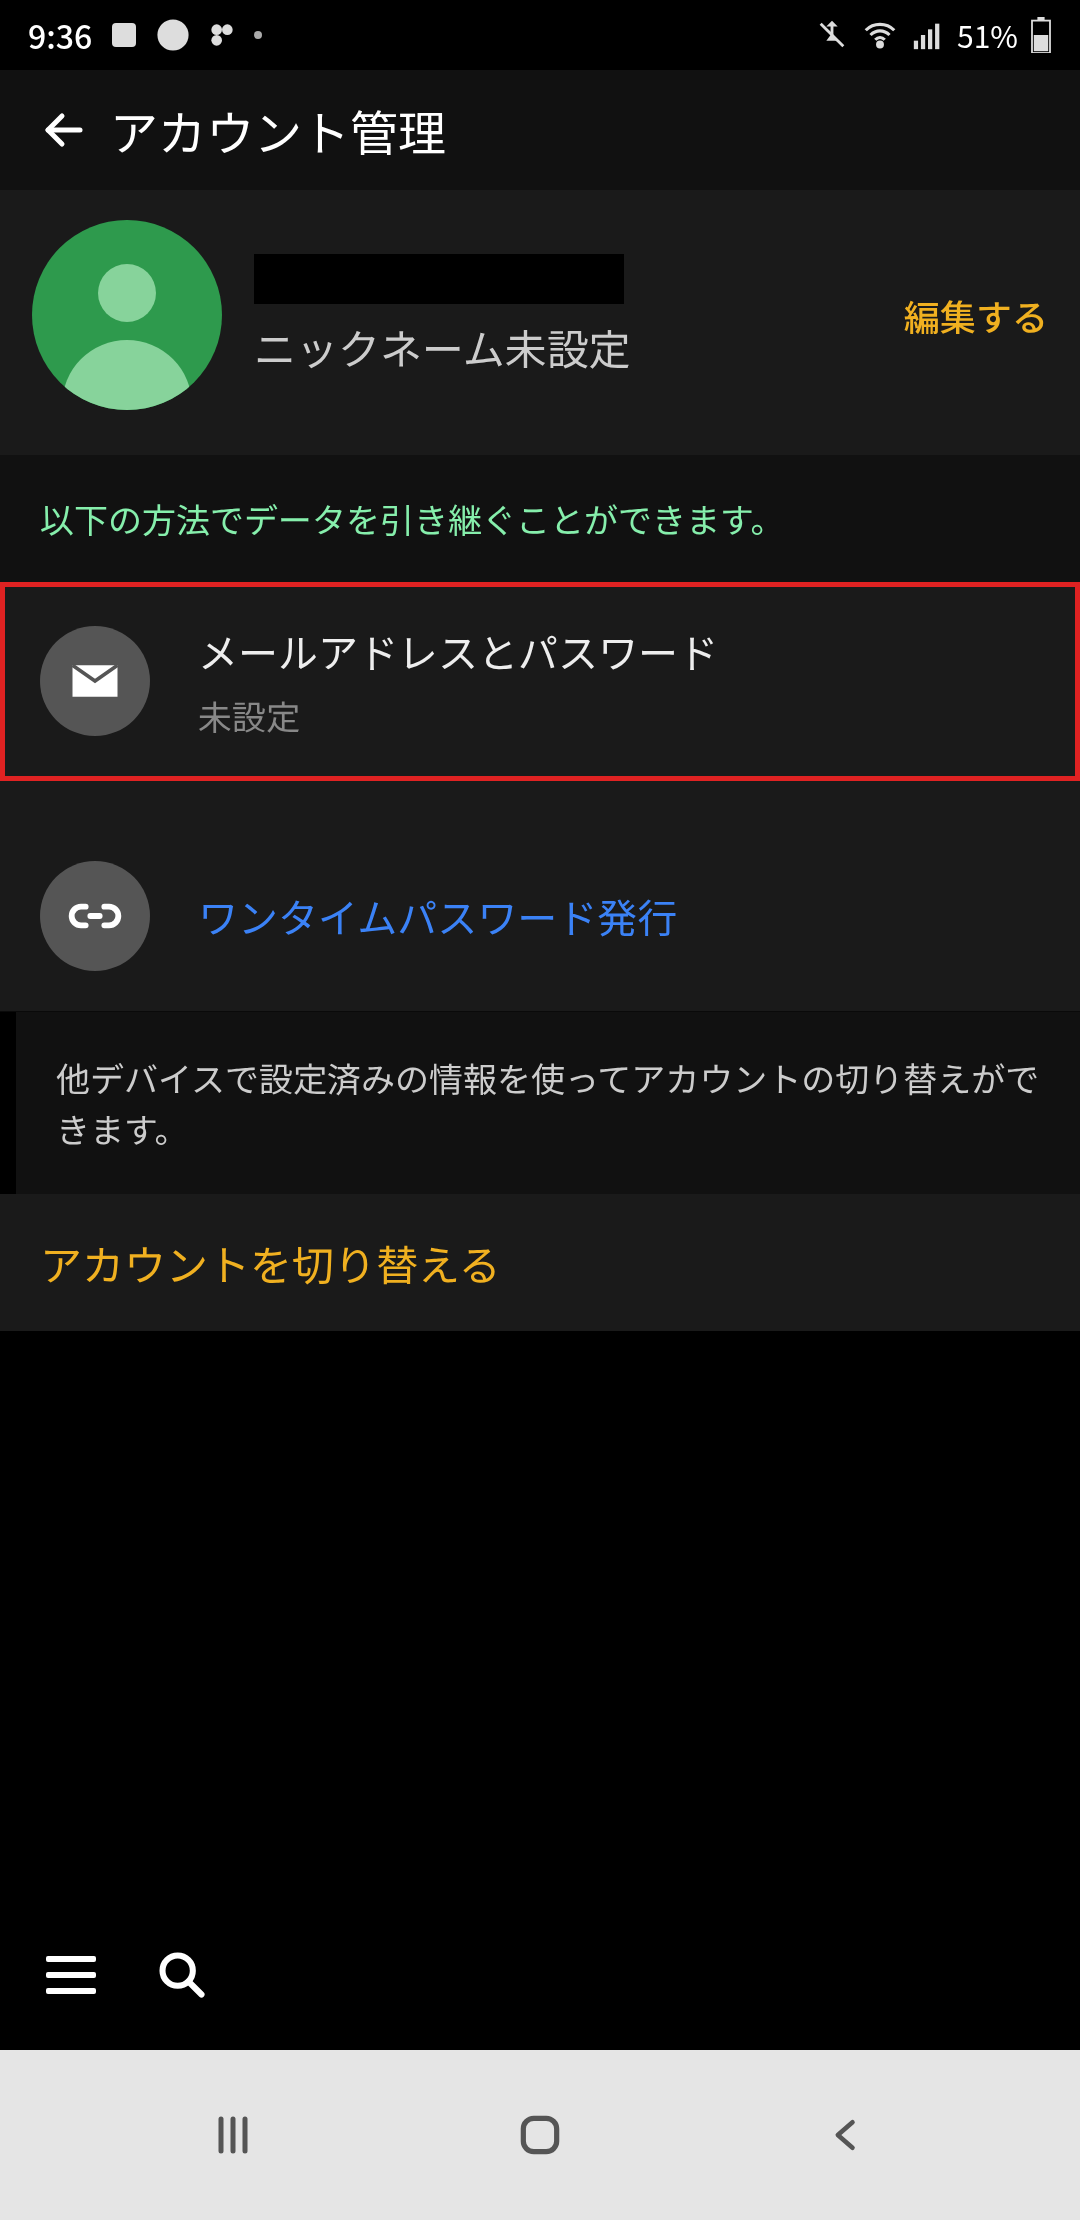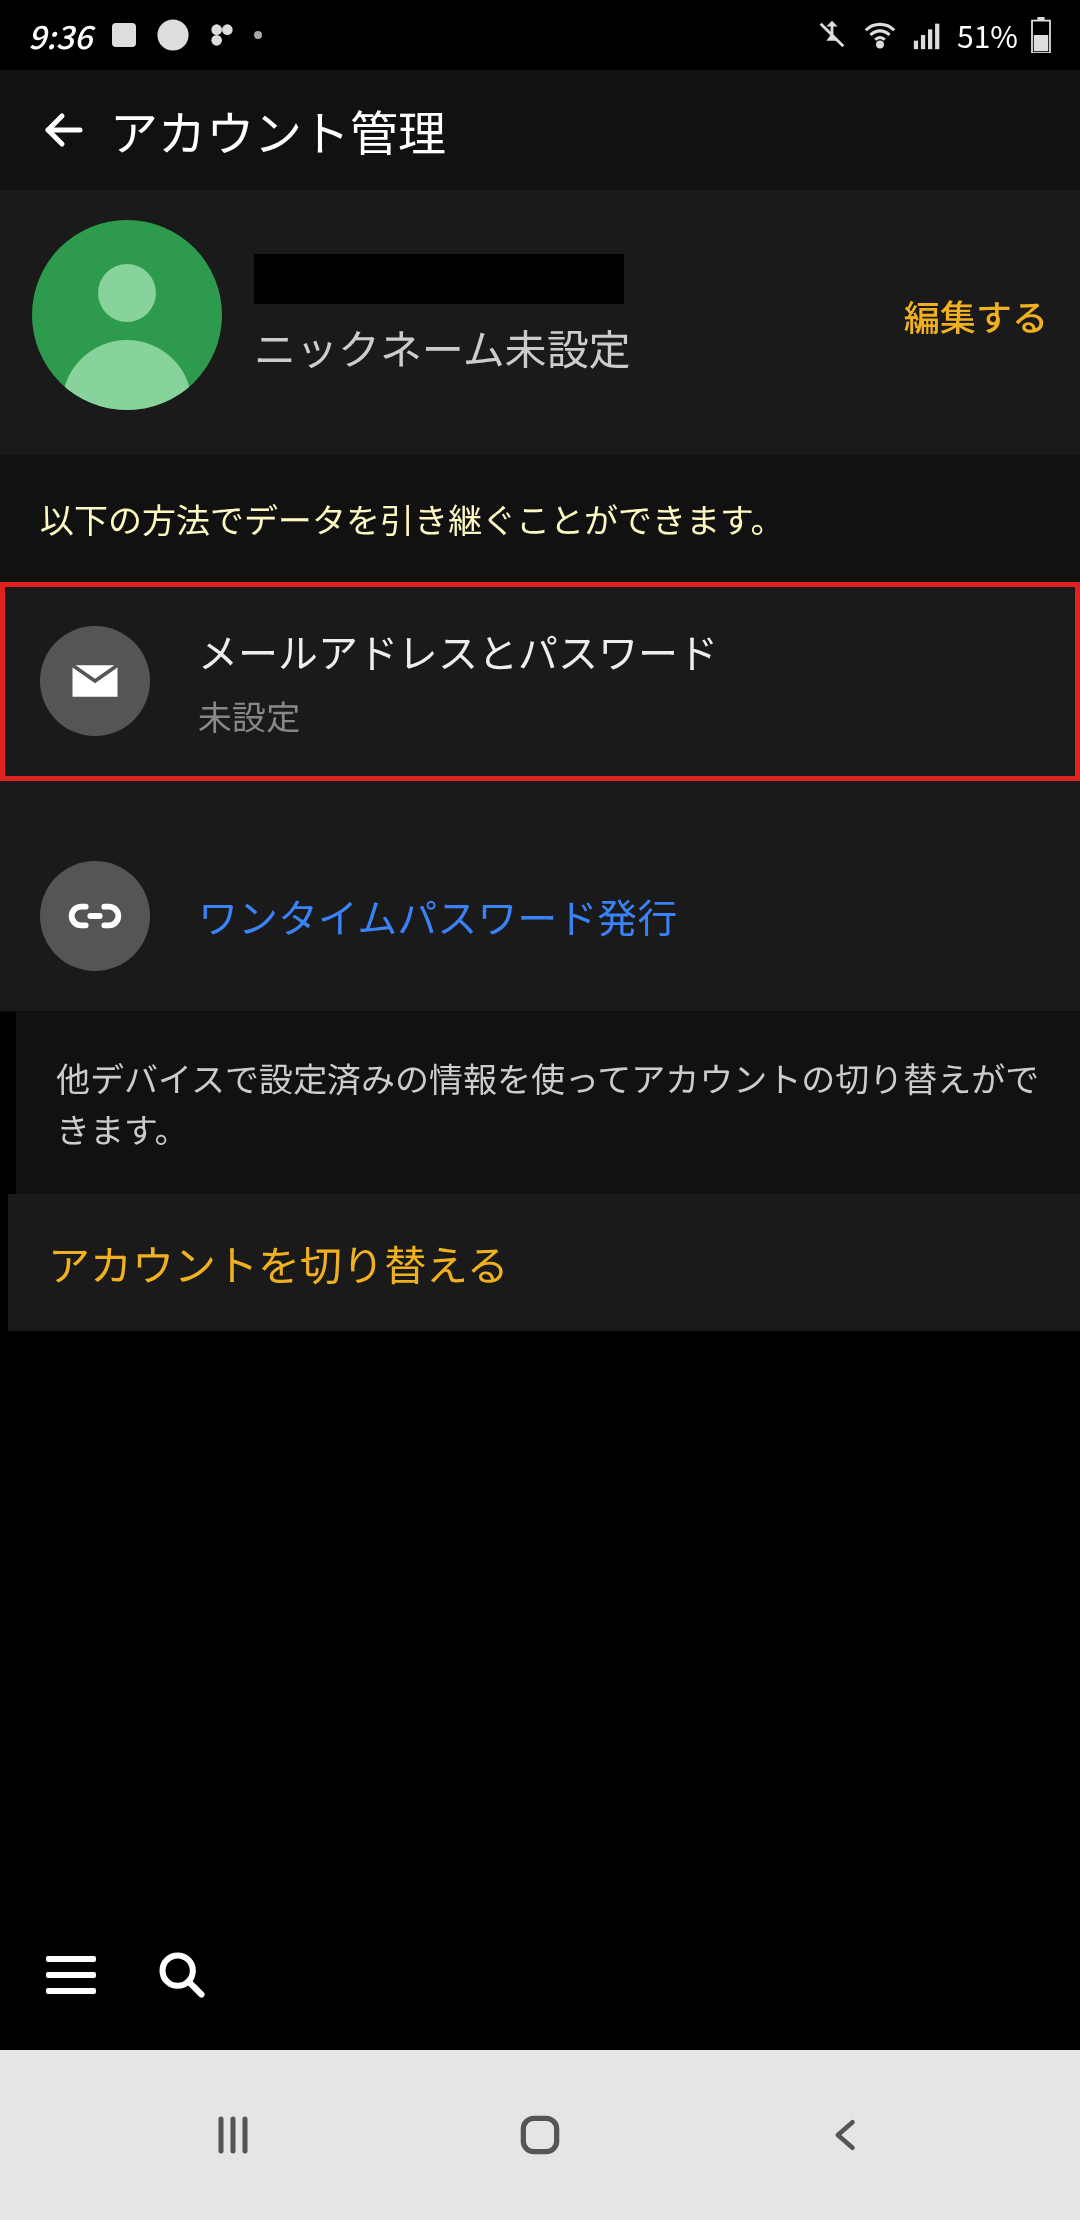--- a/index.html
+++ b/index.html
@@ -18,21 +18,21 @@
     height: 70px;
     display: flex;
     align-items: center;
     justify-content: space-between;
     padding: 0 28px;
     font-size: 32px;
     color: #fff;
   }
   .status-left { display: flex; align-items: center; gap: 16px; }
   .status-right { display: flex; align-items: center; gap: 12px; font-size: 30px; }
-  .status-time { font-weight: 500; font-style: italic; }
+  .status-time { font-weight: 500; }
   .status-dot { width: 8px; height: 8px; border-radius: 50%; background: #aaa; }
 
   
   .app-header {
     background: #111;
     height: 120px;
     display: flex;
     align-items: center;
     gap: 22px;
     padding: 0 40px;
@@ -71,21 +71,21 @@
   }
   .profile-info { flex: 1; }
   .redacted-box { width: 370px; height: 50px; background: #000; margin-bottom: 12px; }
   .nickname { font-size: 42px; color: #ccc; }
   .edit-link { color: #f0b020; font-size: 36px; font-weight: 500; }
 
   
   .section-desc {
     background: #111;
     padding: 38px 40px;
-    color: #fef9c3;
+    color: #86efac;
     font-size: 34px;
     line-height: 1.5;
   }
 
   
   .option-row {
     background: #1a1a1a;
     display: flex;
     align-items: center;
     gap: 48px;
@@ -116,21 +116,20 @@
     line-height: 1.5;
     margin-left: 16px;
   }
 
   
   .switch-account {
     background: #1a1a1a;
     padding: 38px 40px;
     color: #f0b020;
     font-size: 42px;
-    margin-left: 8px;
   }
 
   
   .bottom-app-bar {
     position: absolute;
     left: 0; right: 0;
     bottom: 170px;
     height: 150px;
     background: #000;
     display: flex;

